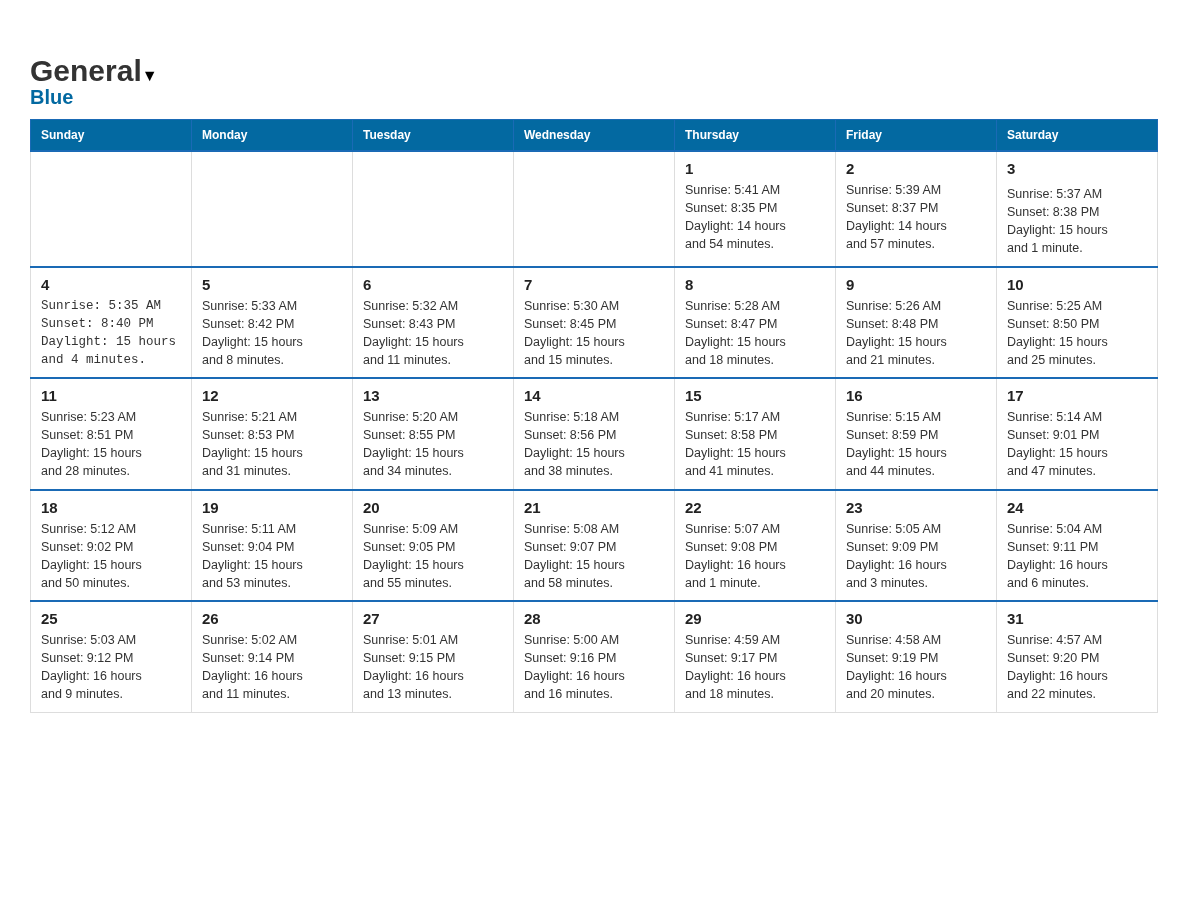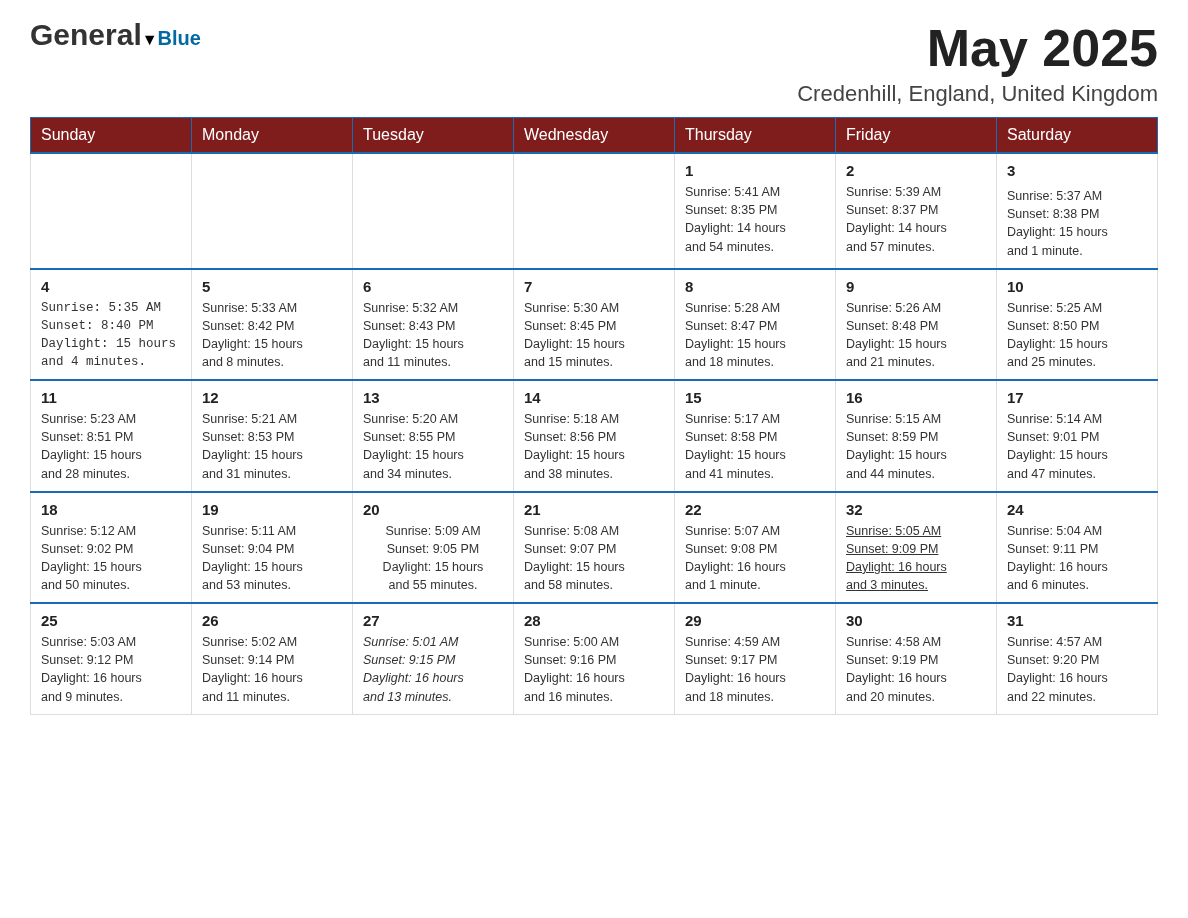--- a/index.html
+++ b/index.html
@@ -11,22 +11,23 @@
       min-height: 918px;
     }
     .header {
       display: flex;
       justify-content: space-between;
       align-items: flex-start;
       margin-bottom: 10px;
     }
     .logo {
       display: flex;
-      flex-direction: row;
-      align-items: flex-end;
+      flex-direction: column;
+      align-items: flex-start;
+      margin-top: 36px;
     }
     .title-block {
       text-align: right;
     }
     .month-title {
       font-size: 52px;
       font-weight: bold;
       color: #222;
       line-height: 1.1;
     }
@@ -34,24 +35,24 @@
       font-size: 22px;
       color: #444;
       margin-top: 4px;
     }
     .calendar {
       width: 100%;
       border-collapse: collapse;
       margin-top: 8px;
     }
     .calendar th {
-      background-color: #7f1d1d;
+      background-color: #0369a1;
       color: #fff;
-      font-size: 16px;
-      font-weight: normal;
+      font-size: 12px;
+      font-weight: bold;
       padding: 8px 10px;
       text-align: left;
       border: 1px solid #1a6ab5;
     }
     .calendar td {
       vertical-align: top;
       padding: 8px 10px;
       border: 1px solid #ccc;
       border-top: 2px solid #1a6ab5;
       font-size: 13px;
@@ -106,24 +107,20 @@
 
 <div class="header">
   <div class="logo">
     <div class="logo-wrap">
       <span class="logo-text-general">General</span><span class="logo-arrow">▼</span>
     </div>
     <div>
       <span class="logo-text-blue">Blue</span>
     </div>
   </div>
-  <div class="title-block">
-    <div class="month-title">May 2025</div>
-    <div class="location">Credenhill, England, United Kingdom</div>
-  </div>
 </div>
 
 <table class="calendar">
   <thead>
     <tr>
     <th>Sunday</th>
         <th>Monday</th>
         <th>Tuesday</th>
         <th>Wednesday</th>
         <th>Thursday</th>
@@ -271,42 +268,42 @@
         </td>
         <td>
           <span class="day-num">19</span>
           <div class="day-info" style="white-space: pre-line;">Sunrise: 5:11 AM
 Sunset: 9:04 PM
 Daylight: 15 hours
 and 53 minutes.</div>
         </td>
         <td>
           <span class="day-num">20</span>
-          <div class="day-info" style="white-space: pre-line; text-align: center;">Sunrise: 5:09 AM
+          <div class="day-info" style="white-space: pre-line;">Sunrise: 5:09 AM
 Sunset: 9:05 PM
 Daylight: 15 hours
 and 55 minutes.</div>
         </td>
         <td>
           <span class="day-num">21</span>
           <div class="day-info" style="white-space: pre-line;">Sunrise: 5:08 AM
 Sunset: 9:07 PM
 Daylight: 15 hours
 and 58 minutes.</div>
         </td>
         <td>
           <span class="day-num">22</span>
           <div class="day-info" style="white-space: pre-line;">Sunrise: 5:07 AM
 Sunset: 9:08 PM
 Daylight: 16 hours
 and 1 minute.</div>
         </td>
         <td>
-          <span class="day-num">32</span>
-          <div class="day-info" style="white-space: pre-line; text-decoration: underline;">Sunrise: 5:05 AM
+          <span class="day-num">23</span>
+          <div class="day-info" style="white-space: pre-line;">Sunrise: 5:05 AM
 Sunset: 9:09 PM
 Daylight: 16 hours
 and 3 minutes.</div>
         </td>
         <td>
           <span class="day-num">24</span>
           <div class="day-info" style="white-space: pre-line;">Sunrise: 5:04 AM
 Sunset: 9:11 PM
 Daylight: 16 hours
 and 6 minutes.</div>
@@ -322,21 +319,21 @@
         </td>
         <td>
           <span class="day-num">26</span>
           <div class="day-info" style="white-space: pre-line;">Sunrise: 5:02 AM
 Sunset: 9:14 PM
 Daylight: 16 hours
 and 11 minutes.</div>
         </td>
         <td>
           <span class="day-num">27</span>
-          <div class="day-info" style="white-space: pre-line; font-style: italic;">Sunrise: 5:01 AM
+          <div class="day-info" style="white-space: pre-line;">Sunrise: 5:01 AM
 Sunset: 9:15 PM
 Daylight: 16 hours
 and 13 minutes.</div>
         </td>
         <td>
           <span class="day-num">28</span>
           <div class="day-info" style="white-space: pre-line;">Sunrise: 5:00 AM
 Sunset: 9:16 PM
 Daylight: 16 hours
 and 16 minutes.</div>

